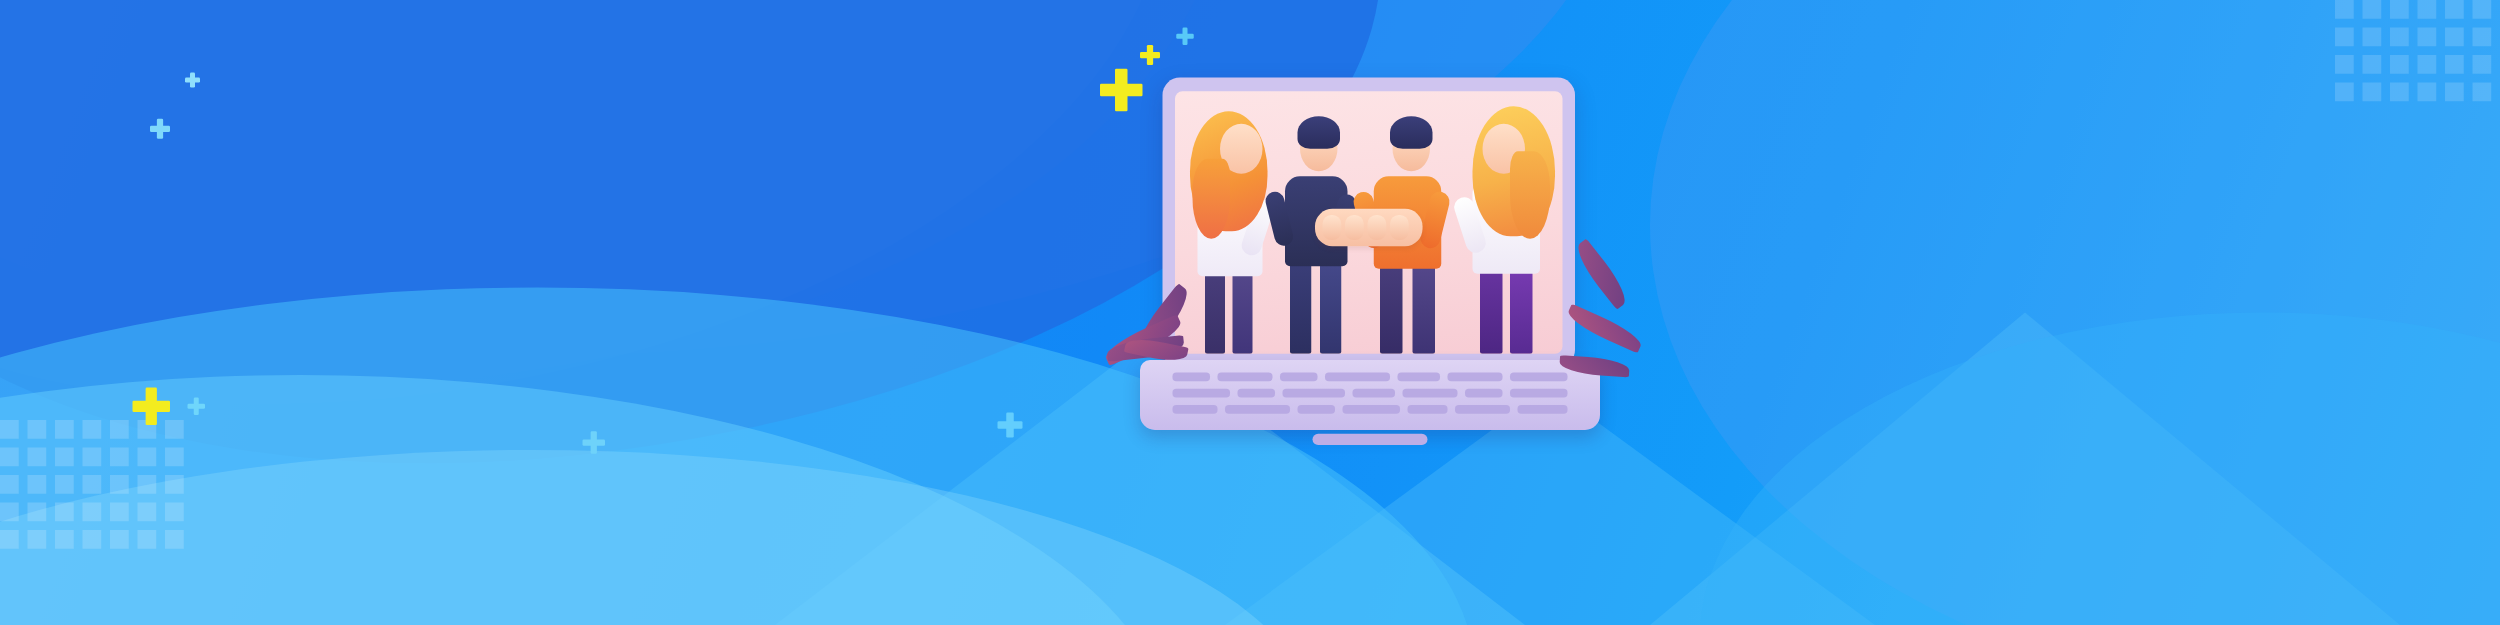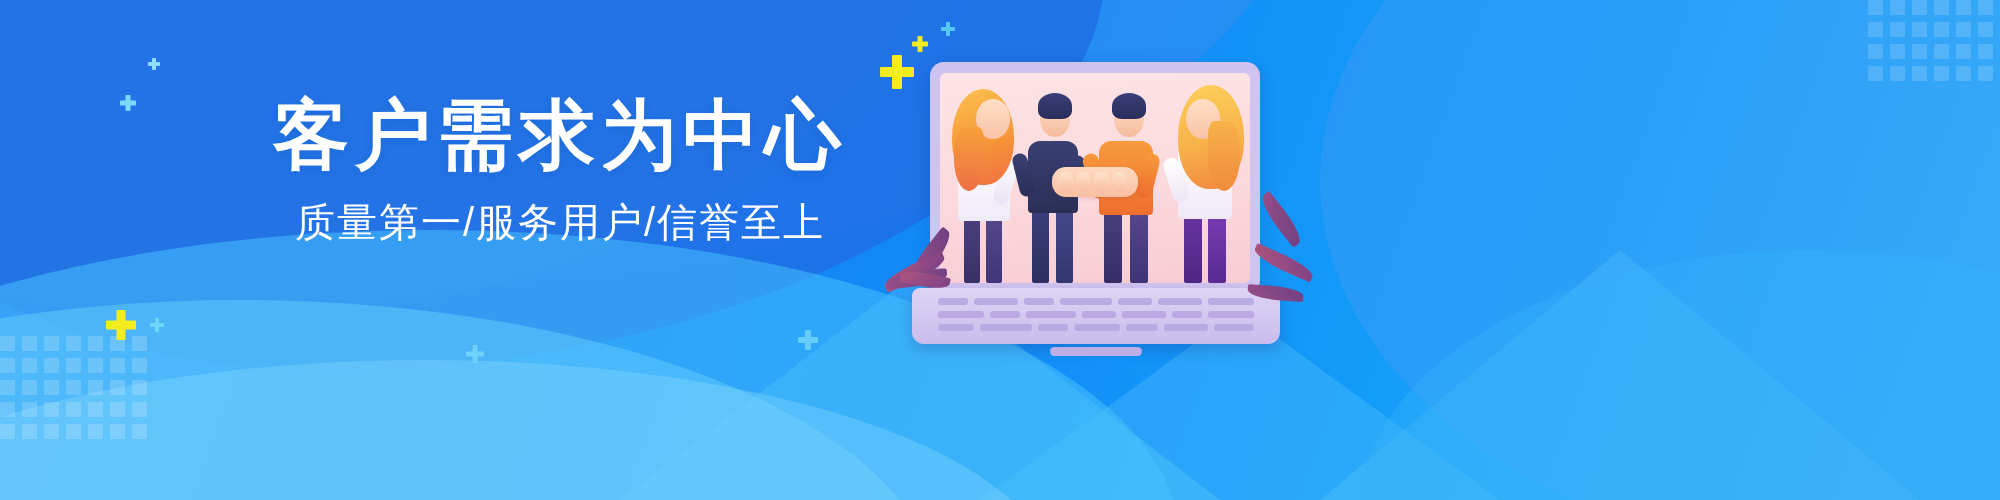--- a/index.html
+++ b/index.html
@@ -233,24 +233,20 @@
       <div class="plus" style="left: 912px; top: 36px; width: 16px; height: 16px; color: rgb(243, 236, 31); --t: 5px;"></div>
       <div class="plus" style="left: 941px; top: 22px; width: 14px; height: 14px; color: rgb(88, 201, 247); --t: 4px;"></div>
       <div class="plus" style="left: 106px; top: 310px; width: 30px; height: 30px; color: rgb(243, 236, 31); --t: 9px;"></div>
       <div class="plus" style="left: 150px; top: 318px; width: 14px; height: 14px; color: rgb(111, 214, 251); --t: 4px;"></div>
       <div class="plus" style="left: 120px; top: 95px; width: 16px; height: 16px; color: rgb(127, 217, 251); --t: 5px;"></div>
       <div class="plus" style="left: 148px; top: 58px; width: 12px; height: 12px; color: rgb(143, 223, 252); --t: 4px;"></div>
       <div class="plus" style="left: 466px; top: 345px; width: 18px; height: 18px; color: rgb(110, 210, 250); --t: 5px;"></div>
       <div class="plus" style="left: 798px; top: 330px; width: 20px; height: 20px; color: rgb(99, 206, 253); --t: 6px;"></div>
     </div>
 
-  <div class="copy">
-    <h1 class="headline">客户需求为中心</h1>
-    <p class="subline">质量第一/服务用户/信誉至上</p>
-  </div>
 
   <div class="laptop">
 
     <div class="lid">
       <div class="screen">
 
         <div class="person" style="left:6px;width:78px;height:200px;">
           <div class="leg" style="left:18px;bottom:0;width:16px;height:72px;background:linear-gradient(180deg,#4a3f7d,#3a3068);"></div>
           <div class="leg" style="left:40px;bottom:0;width:16px;height:72px;background:linear-gradient(180deg,#56498c,#41357a);"></div>
           <div class="torso" style="left:12px;bottom:62px;width:52px;height:74px;background:linear-gradient(180deg,#ffffff,#efeaf7);"></div>

